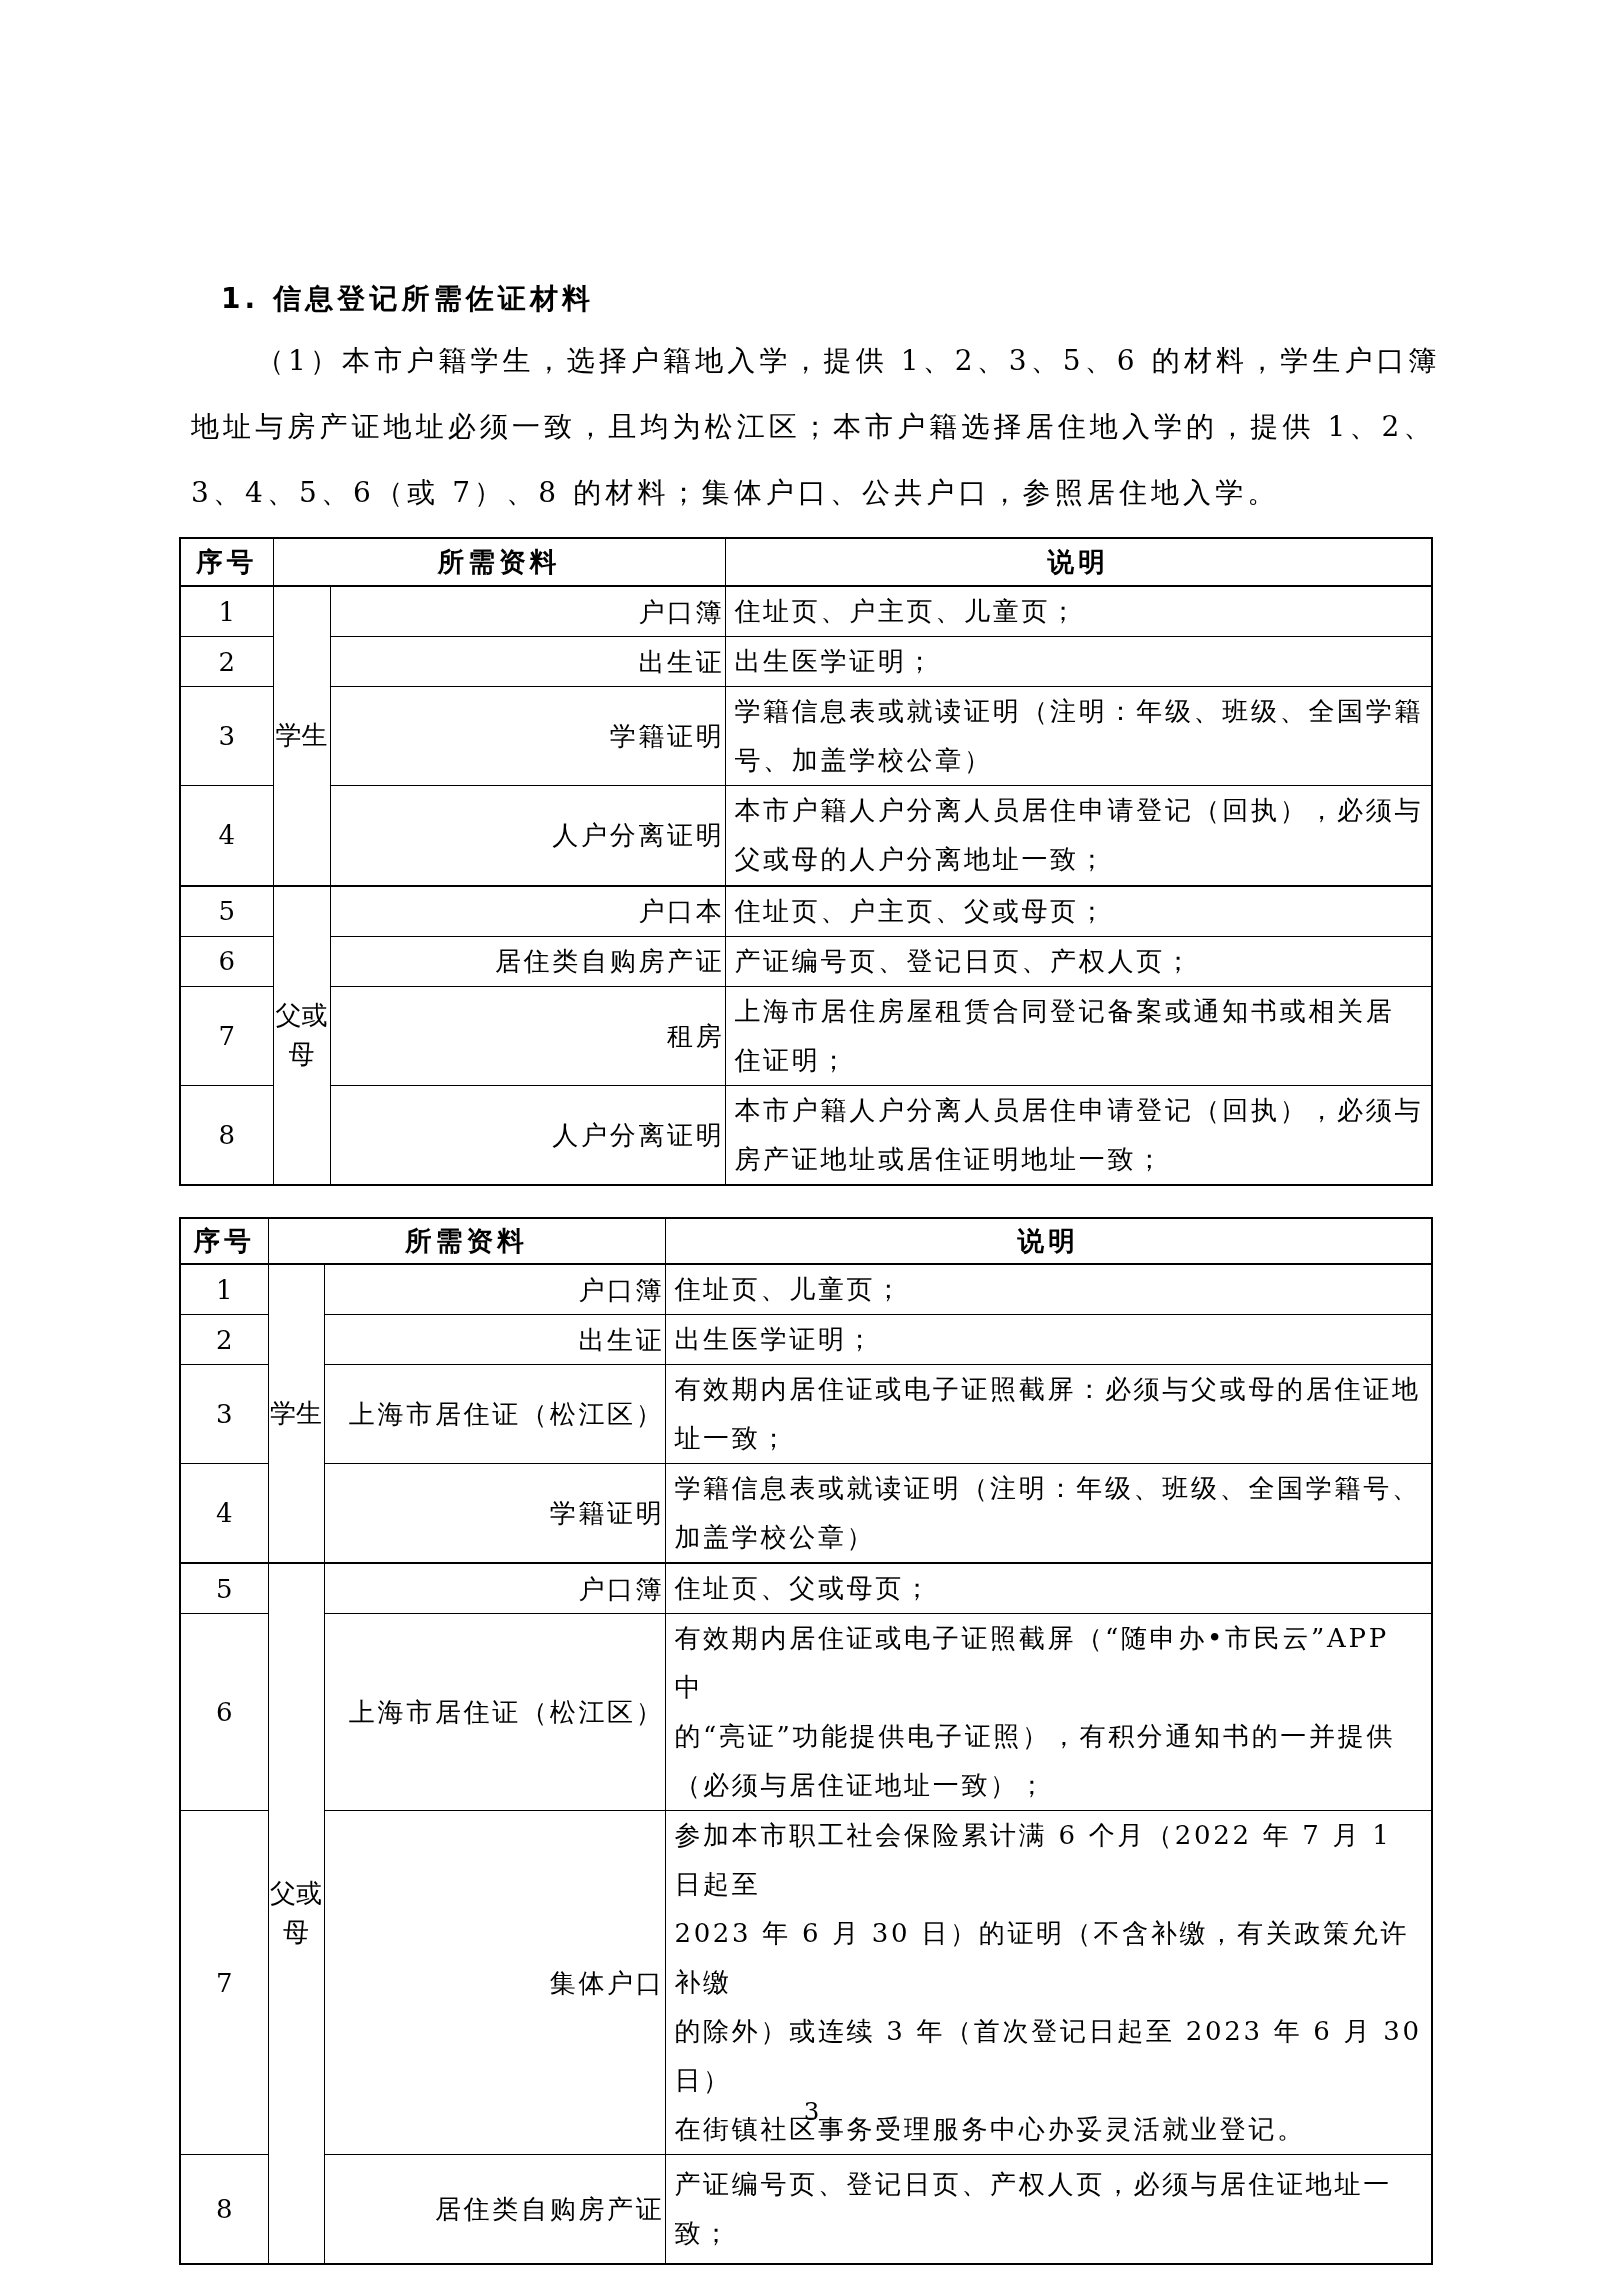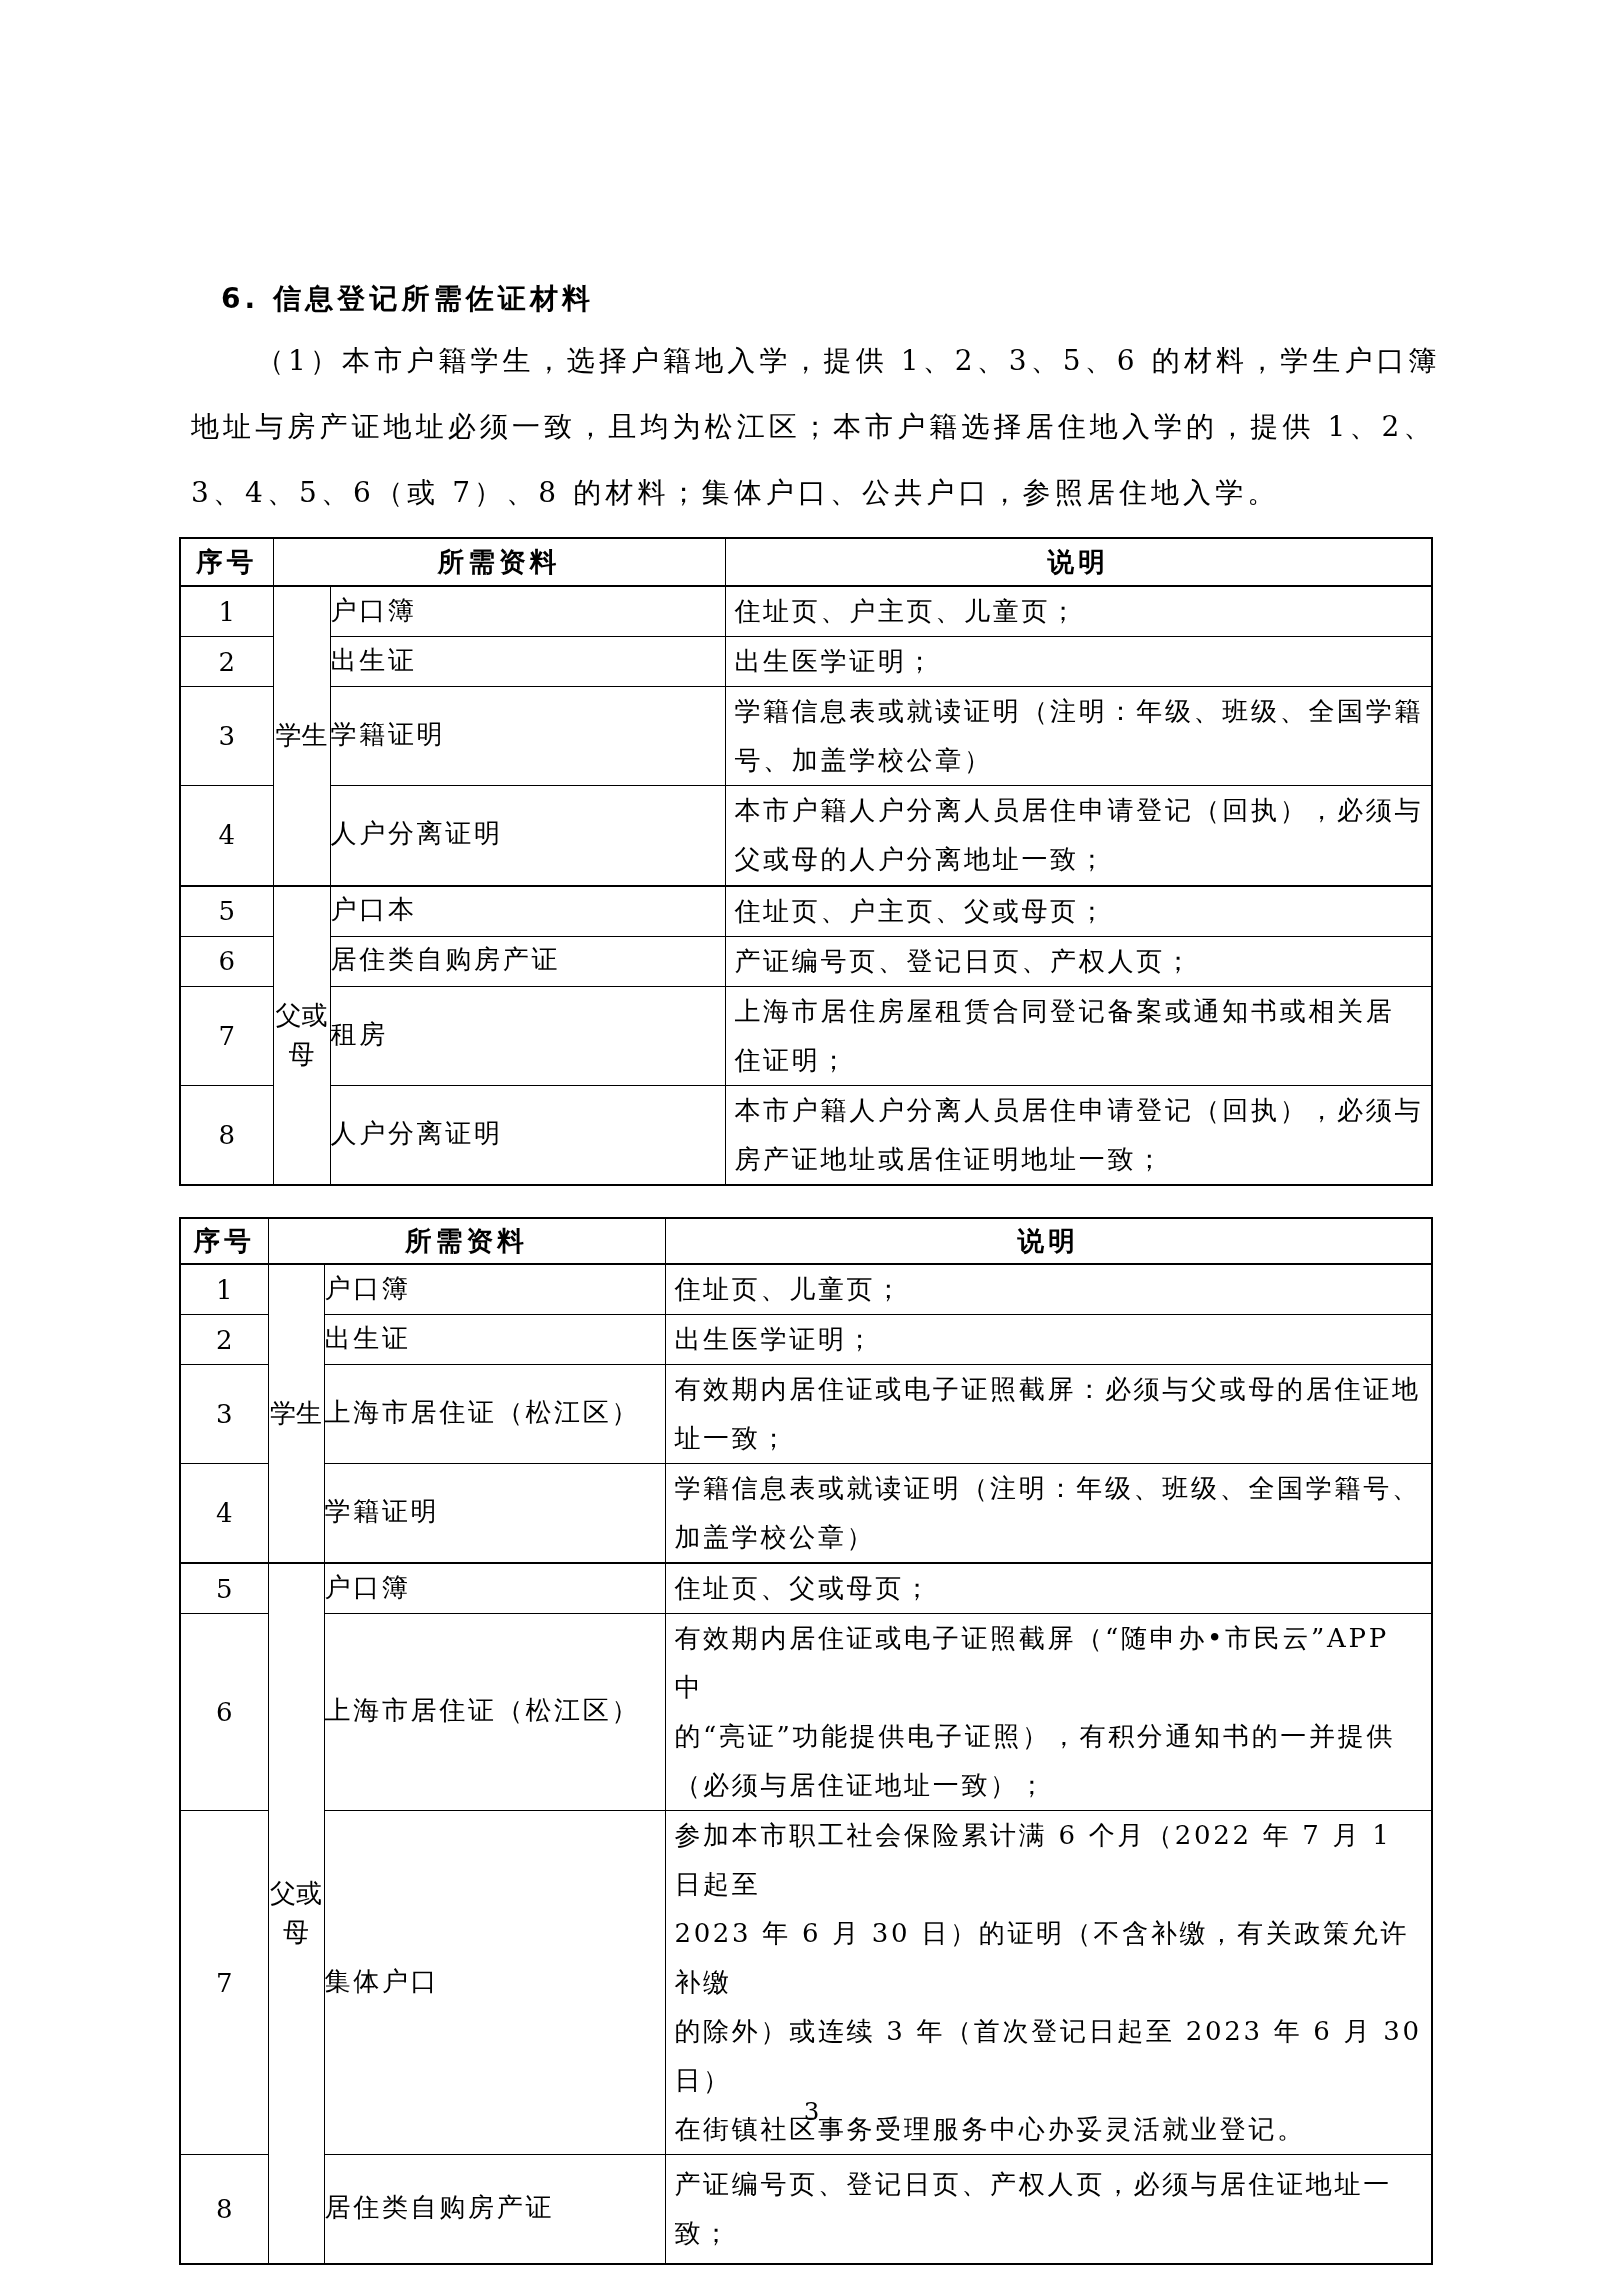--- a/index.html
+++ b/index.html
@@ -72,25 +72,24 @@
     letter-spacing: 0;
   }
   td.group {
     text-align: center;
     line-height: 39px;
     letter-spacing: 0;
     padding: 0 1px;
   }
   tr.gsep td { border-top: 2px solid #000; }
   td.material {
-    text-align: left;
+    text-align: right;
     letter-spacing: 2.7px;
     line-height: 48px;
     white-space: pre-line;
-    font-family: Liberation Mono, monospace;
   }
   td.note {
     text-align: left;
     letter-spacing: 2.7px;
     line-height: 49px;
     padding-left: 8.9px;
     padding-right: 6px;
     white-space: pre-line;
   }
   .page-number {
@@ -101,21 +100,21 @@
     text-align: center;
     font-size: 24.5px;
   }
 </style>
 </head>
 <body>
 
 <div class="page">
 
 
-  <h2 class="heading">6. 信息登记所需佐证材料</h2>
+  <h2 class="heading">1. 信息登记所需佐证材料</h2>
 
   <p class="para p-1">（1）本市户籍学生，选择户籍地入学，提供 1、2、3、5、6 的材料，学生户口簿
 地址与房产证地址必须一致，且均为松江区；本市户籍选择居住地入学的，提供 1、2、
 3、4、5、6（或 7）、8 的材料；集体户口、公共户口，参照居住地入学。</p>
 
   <table class="doc-table t1">
     <colgroup>
       <col style="width:93px">
         <col style="width:57px">
         <col style="width:395px">

